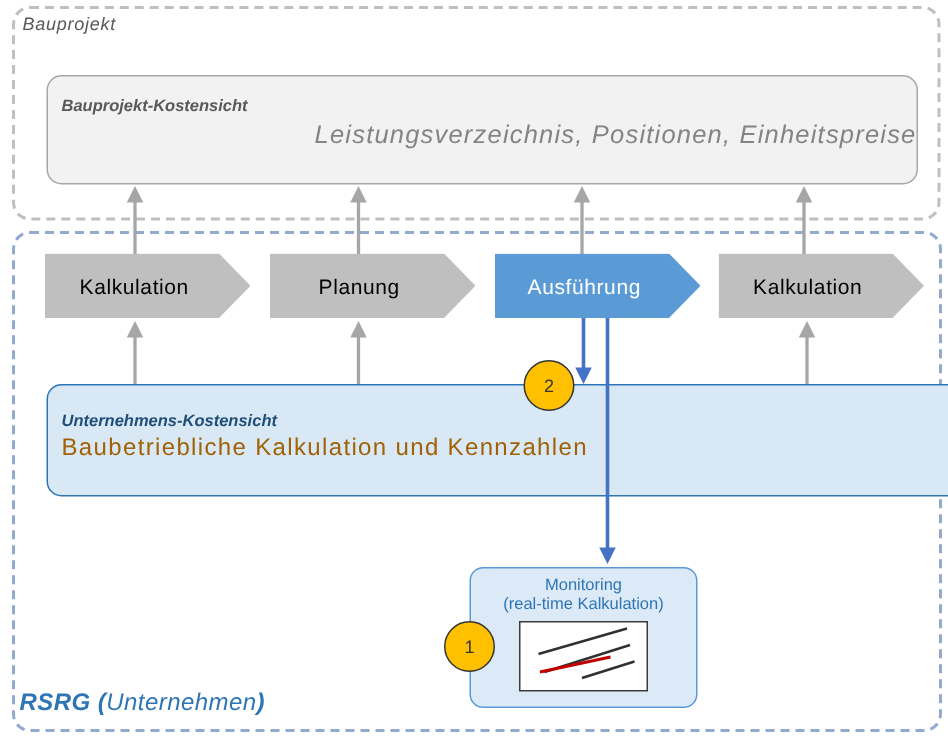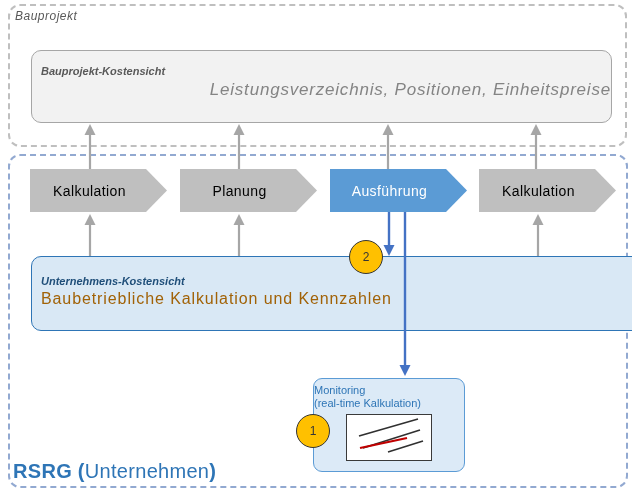--- a/index.html
+++ b/index.html
@@ -9,21 +9,21 @@
   }
   
   .dash-box{position:absolute;border-radius:12px;box-sizing:border-box;}
   .box-bauprojekt{left:8px;top:4px;width:619px;height:143px;border:2px dashed #BFBFBF;}
   .box-rsrg{left:8px;top:154px;width:620px;height:334px;border:2px dashed #92A9D1;}
   .bauprojekt-label{
     position:absolute;left:15px;top:9px;font-size:12px;font-style:italic;color:#595959;
     letter-spacing:.5px;
   }
   .rsrg-label{
-    position:absolute;left:13px;top:460px;font-size:20px;color:#2E75B6;
+    position:absolute;left:13px;top:460px;font-size:16px;font-style:italic;color:#2E75B6;
     letter-spacing:.3px;
   }
   .rsrg-label .bold{font-weight:bold;}
   
   .cost-box{
     position:absolute;left:31px;top:50px;width:581px;height:73px;background:#F2F2F2;
     border:1.4px solid #A6A6A6;border-radius:10px;box-sizing:border-box;padding:14px 0 0 9px;
   }
   .cost-box .small-title{font-size:11px;font-style:italic;font-weight:600;color:#595959;margin-bottom:3px;}
   .cost-box .big-title{font-size:17px;font-style:italic;color:#848484;letter-spacing:.8px;text-align:right;}
@@ -41,21 +41,21 @@
     clip-path:polygon(0 0, calc(100% - 21px) 0, 100% 50%, calc(100% - 21px) 100%, 0 100%);
     box-sizing:border-box;padding-right:18px;
   }
   .chevron.active{background:#5B9BD5;color:#ffffff;}
   .chv-0{left:30px;}.chv-1{left:180px;}.chv-2{left:330px;}.chv-3{left:479px;}
   
   .arrow{position:absolute;}
   
   .monitoring-box{
     position:absolute;left:313px;top:378px;width:152px;height:94px;background:#DCEAF7;
-    border:1.5px solid #5B9BD5;border-radius:9px;box-sizing:border-box;text-align:left;
+    border:1.5px solid #5B9BD5;border-radius:9px;box-sizing:border-box;text-align:center;
     padding-top:5px;
   }
   .monitoring-box .m-title{font-size:11px;color:#2E75B6;line-height:13px;}
   .monitoring-box .m-sub{font-size:11px;color:#2E75B6;line-height:13px;}
   .chart-frame{
     width:84px;height:45px;background:#ffffff;border:1.2px solid #3A3A3A;margin:4px auto 0 auto;
   }
   
   .badge{
     position:absolute;width:34px;height:34px;border-radius:50%;background:#FFC000;

